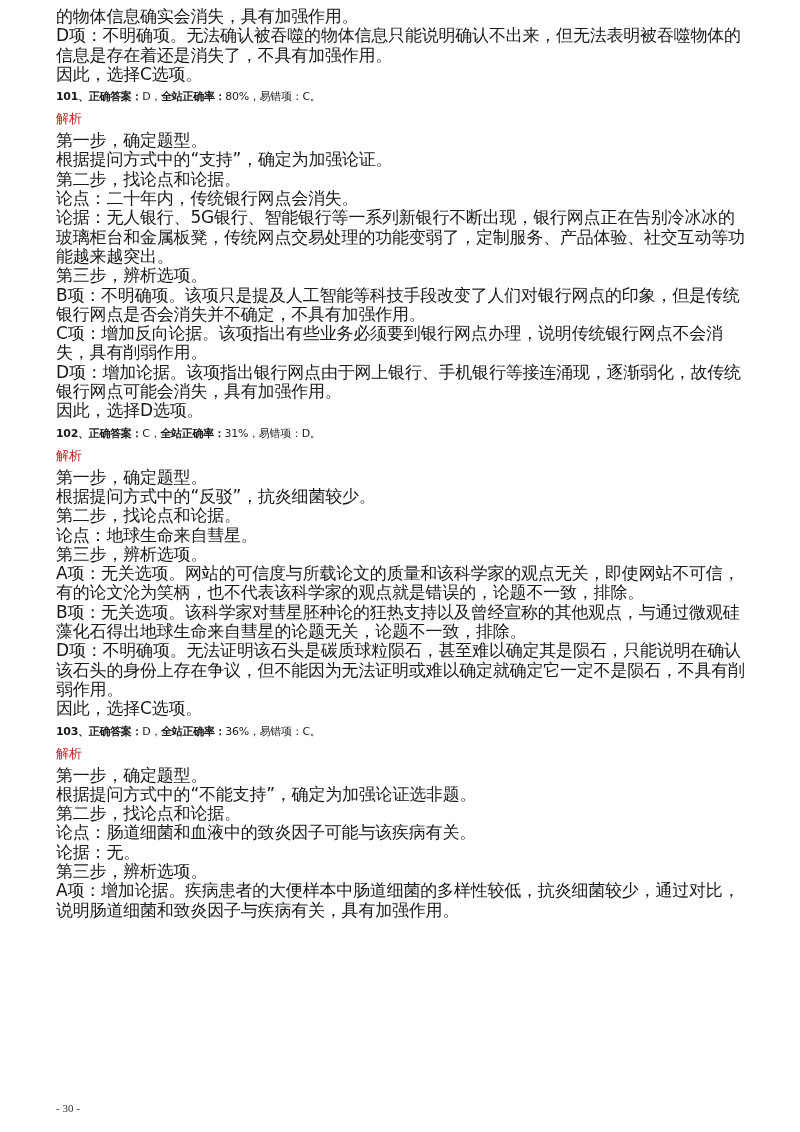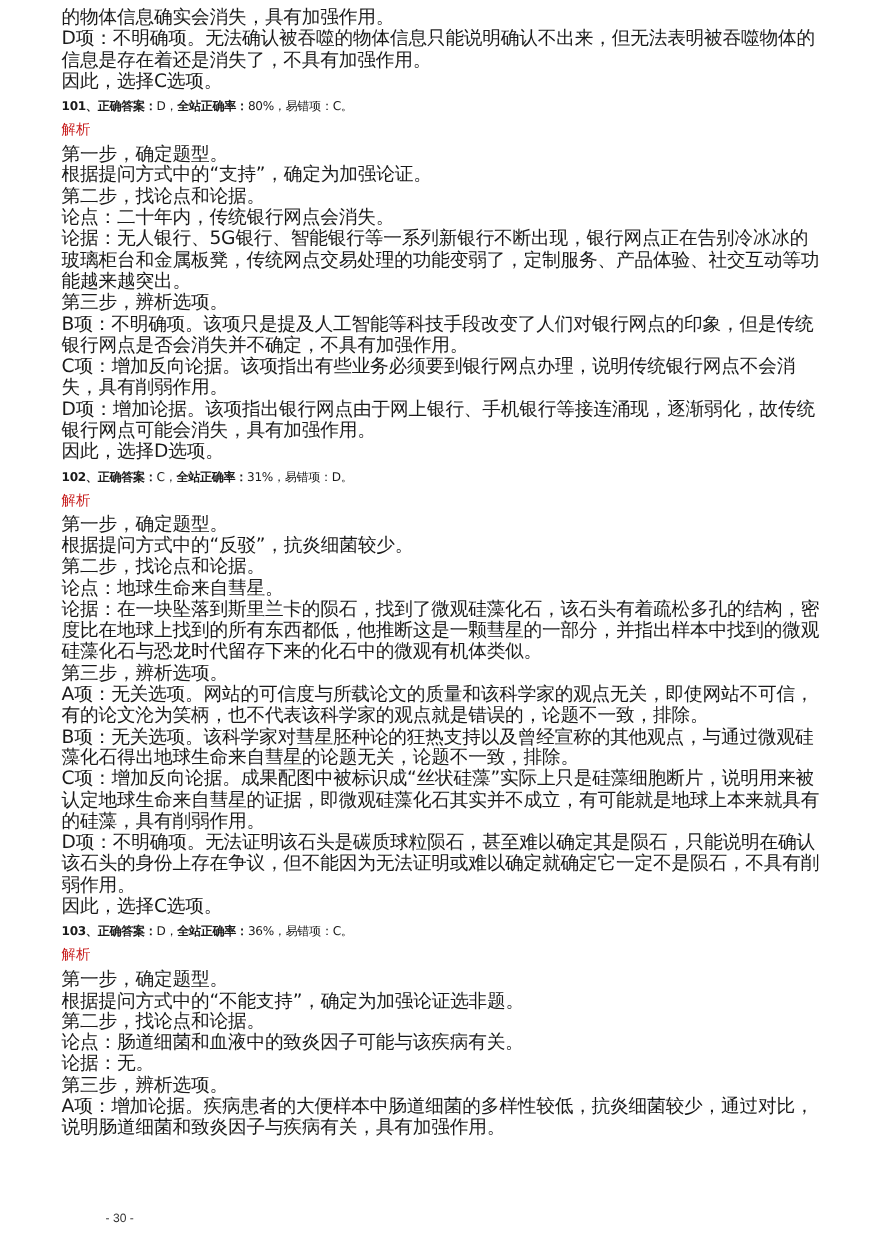--- a/index.html
+++ b/index.html
@@ -46,22 +46,21 @@
       font-size: 13px;
       line-height: 19px;
       margin-bottom: 3px;
     }
     .page-number {
       position: absolute;
       left: 56px;
       top: 1102px;
       font-size: 11px;
       color: #333;
-      font-family: Liberation Sans, sans-serif;
-      margin-left: 40px;
+      font-family: Liberation Serif, serif;
     }
   </style>
 </head>
 <body>
 
 <div class="page">
 
   <div>
     <div class="line">的物体信息确实会消失，具有加强作用。</div>
     <div class="line">D项：不明确项。无法确认被吞噬的物体信息只能说明确认不出来，但无法表明被吞噬物体的信息是存在着还是消失了，不具有加强作用。</div>
@@ -87,25 +86,23 @@
 
   <div>
     <div class="q-header">
       <b>102、</b><b>正确答案：</b><span class="val">C，</span><b>全站正确率：</b><span class="val">31%，易错项：D。</span>
     </div>
     <div class="analysis-label">解析</div>
     <div class="line">第一步，确定题型。</div>
     <div class="line">根据提问方式中的“反驳”，抗炎细菌较少。</div>
     <div class="line">第二步，找论点和论据。</div>
     <div class="line">论点：地球生命来自彗星。</div>
-    <div class="line">论据：在一块坠落到斯里兰卡的陨石，找到了微观硅藻化石，该石头有着疏松多孔的结构，密度比在地球上找到的所有东西都低，他推断这是一颗彗星的一部分，并指出样本中找到的微观硅藻化石与恐龙时代留存下来的化石中的微观有机体类似。</div>
     <div class="line">第三步，辨析选项。</div>
     <div class="line">A项：无关选项。网站的可信度与所载论文的质量和该科学家的观点无关，即使网站不可信，有的论文沦为笑柄，也不代表该科学家的观点就是错误的，论题不一致，排除。</div>
     <div class="line">B项：无关选项。该科学家对彗星胚种论的狂热支持以及曾经宣称的其他观点，与通过微观硅藻化石得出地球生命来自彗星的论题无关，论题不一致，排除。</div>
-    <div class="line">C项：增加反向论据。成果配图中被标识成“丝状硅藻”实际上只是硅藻细胞断片，说明用来被认定地球生命来自彗星的证据，即微观硅藻化石其实并不成立，有可能就是地球上本来就具有的硅藻，具有削弱作用。</div>
     <div class="line">D项：不明确项。无法证明该石头是碳质球粒陨石，甚至难以确定其是陨石，只能说明在确认该石头的身份上存在争议，但不能因为无法证明或难以确定就确定它一定不是陨石，不具有削弱作用。</div>
     <div class="line">因此，选择C选项。</div>
   </div>
 
   <div>
     <div class="q-header">
       <b>103、</b><b>正确答案：</b><span class="val">D，</span><b>全站正确率：</b><span class="val">36%，易错项：C。</span>
     </div>
     <div class="analysis-label">解析</div>
     <div class="line">第一步，确定题型。</div>

